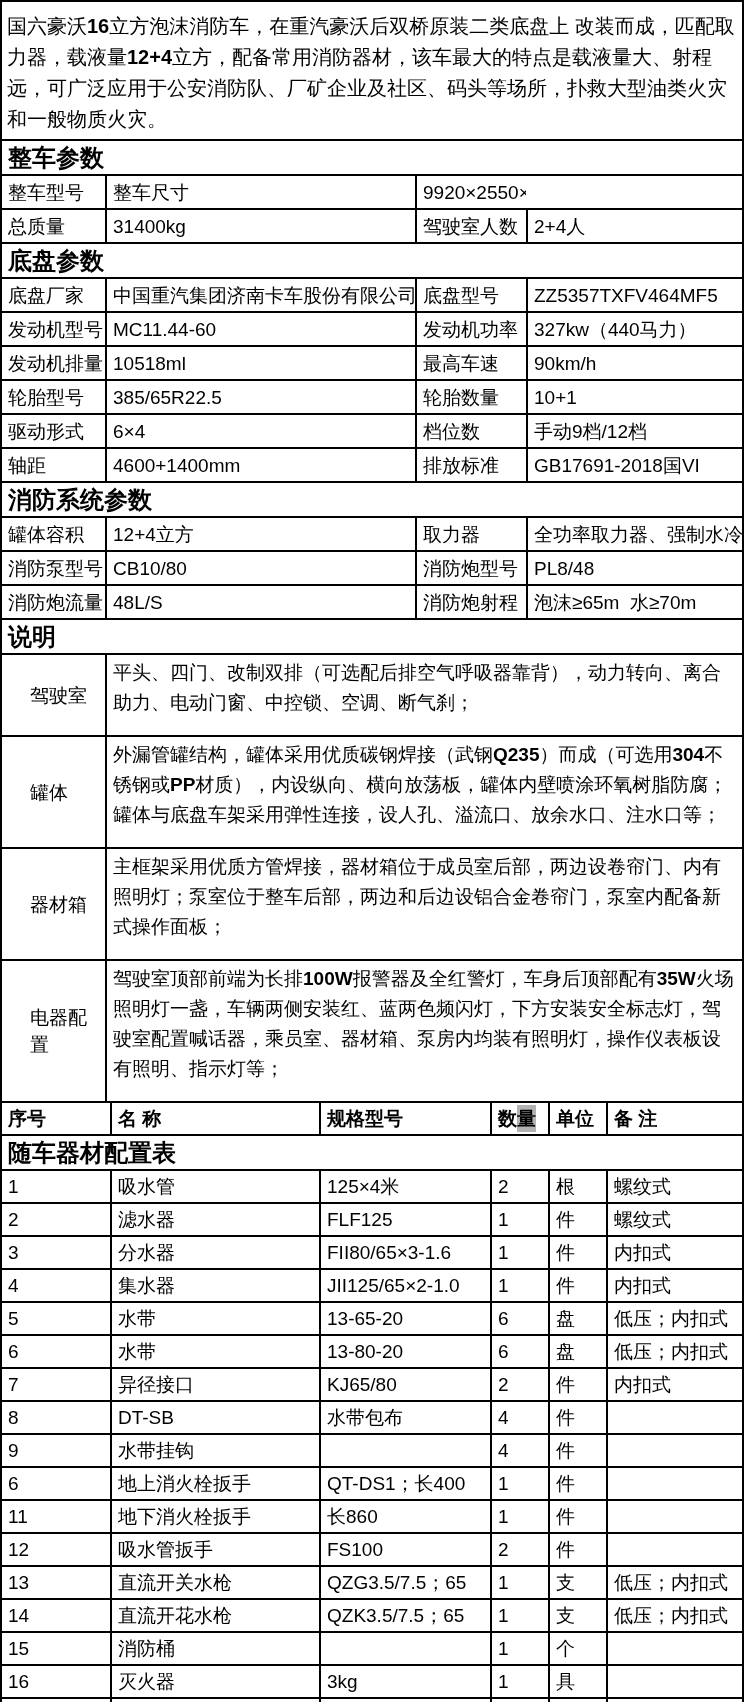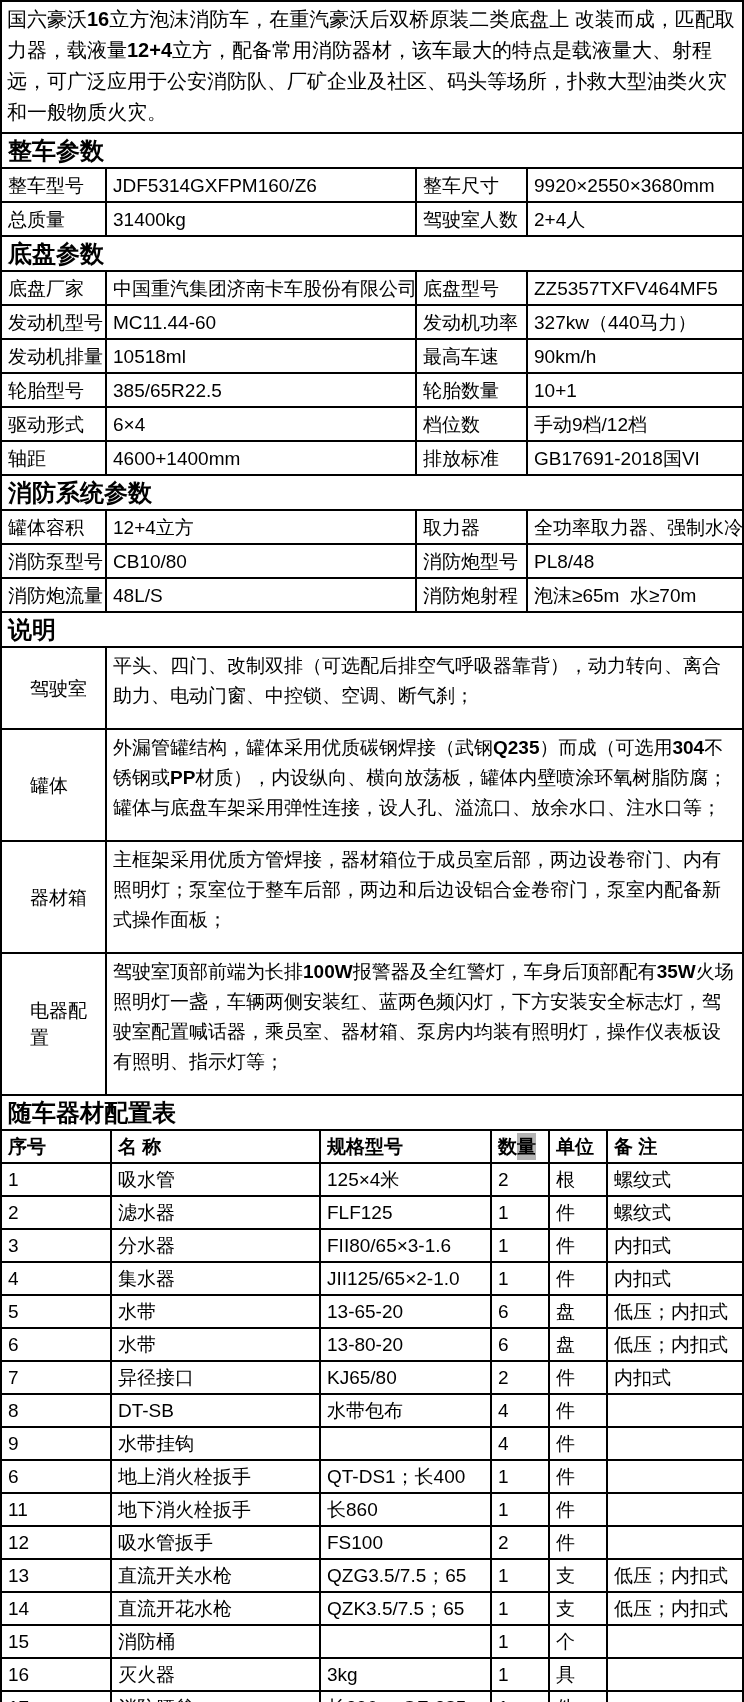--- a/index.html
+++ b/index.html
@@ -4,21 +4,21 @@
 <style>
   * { box-sizing: border-box; margin: 0; padding: 0; }
   html, body { background: #fff; }
   body {
     width: 744px;
     color: #000;
     font-family: "Liberation Sans", "DejaVu Sans", sans-serif;
   }
   .doc { width: 744px; border: 2px solid #000; background: #fff; }
   .doc > .row { border-top: 2px solid #000; }
-  .doc > .row:first-child { border-top: none; }
+  .doc > .row:first-child { border-top: none; margin-top: 7px; }
 
   .intro {
     padding: 2px 5px 4px 5px;
     font-size: 20px;
     line-height: 31px;
     white-space: pre-wrap;
   }
   .sec-title {
     font-weight: bold;
     font-size: 24px;
@@ -50,21 +50,20 @@
   .hl { background: #b3b3b3; }
 </style>
 </head>
 <body>
 
 <div class="doc" id="doc">
   <div class="row intro" id="intro"><span>国六豪沃</span><span class="b">16</span><span>立方泡沫消防车，在重汽豪沃后双桥原装二类底盘上 改装而成，匹配取力器，载液量</span><span class="b">12+4</span><span>立方，配备常用消防器材，该车最大的特点是载液量大、射程远，可广泛应用于公安消防队、厂矿企业及社区、码头等场所，扑救大型油类火灾和一般物质火灾。</span></div>
 <div class="row sec-title">整车参数</div>
     <div class="row grid param">
       <div class="cell">整车型号</div>
-      <div class="cell">JDF5314GXFPM160/Z6</div>
       <div class="cell">整车尺寸</div>
       <div class="cell">9920×2550×3680mm</div>
     </div>
     <div class="row grid param">
       <div class="cell">总质量</div>
       <div class="cell">31400kg</div>
       <div class="cell">驾驶室人数</div>
       <div class="cell">2+4人</div>
     </div>
     <div class="row sec-title">底盘参数</div>
@@ -133,29 +132,29 @@
       <div class="cell note-content"><span>外漏管罐结构，罐体采用优质碳钢焊接（武钢</span><span class="b">Q235</span><span>）而成（可选用</span><span class="b">304</span><span>不锈钢或</span><span class="b">PP</span><span>材质），内设纵向、横向放荡板，罐体内壁喷涂环氧树脂防腐；罐体与底盘车架采用弹性连接，设人孔、溢流口、放余水口、注水口等；</span></div>
     </div>
     <div class="row grid notes">
       <div class="cell note-label">器材箱</div>
       <div class="cell note-content"><span>主框架采用优质方管焊接，器材箱位于成员室后部，两边设卷帘门、内有照明灯；泵室位于整车后部，两边和后边设铝合金卷帘门，泵室内配备新式操作面板；</span></div>
     </div>
     <div class="row grid notes">
       <div class="cell note-label">电器配置</div>
       <div class="cell note-content"><span>驾驶室顶部前端为长排</span><span class="b">100W</span><span>报警器及全红警灯，车身后顶部配有</span><span class="b">35W</span><span>火场照明灯一盏，车辆两侧安装红、蓝两色频闪灯，下方安装安全标志灯，驾驶室配置喊话器，乘员室、器材箱、泵房内均装有照明灯，操作仪表板设有照明、指示灯等；</span></div>
     </div>
-    <div class="row sec-title">随车器材配置表</div>
     <div class="row grid equip equip-head">
       <div class="cell">序号</div>
       <div class="cell">名 称</div>
       <div class="cell">规格型号</div>
       <div class="cell">数<span class="hl">量</span></div>
       <div class="cell">单位</div>
       <div class="cell">备 注</div>
     </div>
+    <div class="row sec-title">随车器材配置表</div>
     <div class="row grid equip">
       <div class="cell">1</div>
       <div class="cell">吸水管</div>
       <div class="cell">125×4米</div>
       <div class="cell">2</div>
       <div class="cell">根</div>
       <div class="cell">螺纹式</div>
     </div>
     <div class="row grid equip">
       <div class="cell">2</div>

